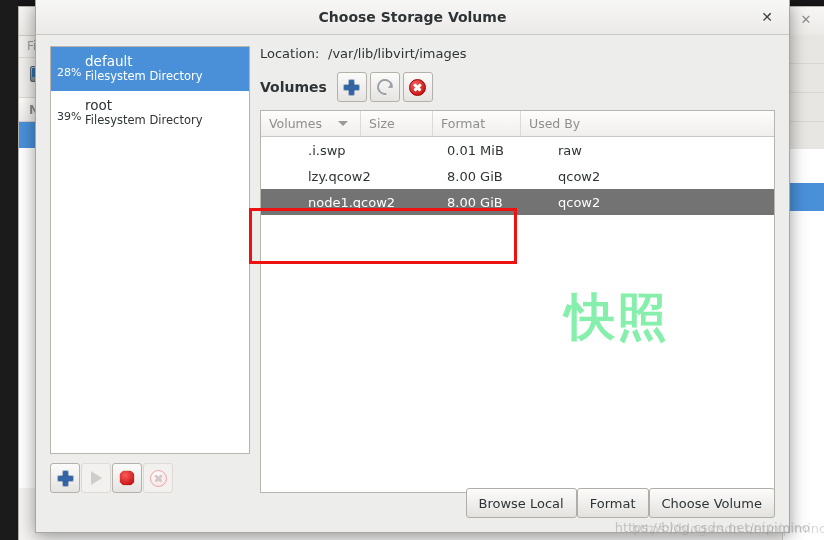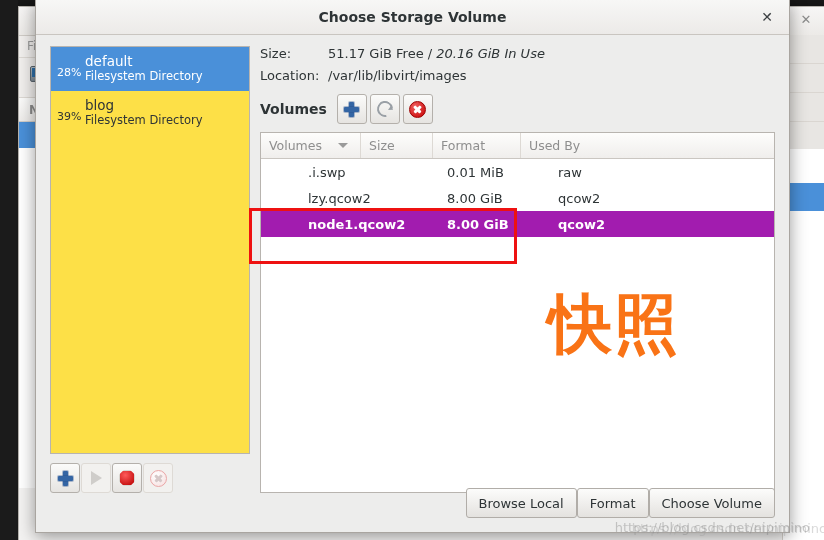--- a/index.html
+++ b/index.html
@@ -224,21 +224,21 @@
   }
 
   
   #pool-panel {
     width: 200px;
     display: flex;
     flex-direction: column;
   }
   #pool-list {
     flex: 1;
-    background: #fde047;
+    background: #ffffff;
     border: 1px solid #b8b4af;
     overflow: hidden;
   }
   .pool-row {
     display: flex;
     align-items: center;
     padding: 6px 4px 7px 6px;
     height: 44px;
     box-sizing: border-box;
   }
@@ -358,23 +358,22 @@
     border-top: 5px solid #9a9a9a;
   }
   .vrow {
     display: flex;
     height: 26px;
     align-items: center;
     font-size: 13px;
     flex: none;
   }
   .vrow.selected {
-    background: #a21caf;
+    background: #737373;
     color: #ffffff;
-    font-weight: bold;
   }
   .vcell { padding-left: 8px; box-sizing: border-box; margin-left: 39px; }
   .vcell.c-name { width: 100px; }
   .vcell.c-size { width: 72px; }
   .vcell.c-format { width: 88px; }
   .vcell.c-used { flex: 1; }
 
   
   #annot-rect {
     position: absolute;
@@ -383,26 +382,26 @@
     width: 268px;
     height: 56px;
     border: 3px solid #ee1111;
     box-sizing: border-box;
     pointer-events: none;
     z-index: 30;
   }
   
   #annot-text {
     position: absolute;
-    left: 548px;
+    left: 565px;
     top: 292px;
     font-family: "DejaVu Sans", "Liberation Sans", sans-serif;
-    font-size: 64px;
+    font-size: 50px;
     font-weight: bold;
-    color: #f97316;
+    color: #86efac;
     letter-spacing: 2px;
     line-height: 1;
     z-index: 30;
     white-space: nowrap;
   }
 
   
   #dialog-footer {
     position: absolute;
     right: 14px;
@@ -572,21 +571,21 @@
             <div class="pool-row selected">
               <span class="pool-pct">28%</span>
               <span class="pool-text">
                 <span class="pool-name" style="display:block;">default</span>
                 <span class="pool-type" style="display:block;">Filesystem Directory</span>
               </span>
             </div>
             <div class="pool-row">
               <span class="pool-pct">39%</span>
               <span class="pool-text">
-                <span class="pool-name" style="display:block;">blog</span>
+                <span class="pool-name" style="display:block;">root</span>
                 <span class="pool-type" style="display:block;">Filesystem Directory</span>
               </span>
             </div>
           </div>
 
           <div id="pool-toolbar">
             <div class="tbtn">
               <span class="ico-plus"></span>
             </div>
             <div class="tbtn flat">
@@ -595,24 +594,20 @@
             <div class="tbtn">
               <span class="ico-stop"></span>
             </div>
             <div class="tbtn flat">
               <span class="ico-delcircle disabled"></span>
             </div>
           </div>
         </div>
 
         <div id="vol-panel">
-          <div class="info-line">
-            <span class="info-label">Size:</span>
-            <span class="info-value"><span>51.17 GiB Free / </span><em>20.16 GiB In Use</em></span>
-          </div>
           <div class="info-line">
             <span class="info-label">Location:</span>
             <span class="info-value">/var/lib/libvirt/images</span>
           </div>
 
           <div id="vol-header">
             <span id="vol-header-label">Volumes</span>
             <div class="tbtn">
               <span class="ico-plus"></span>
             </div>

